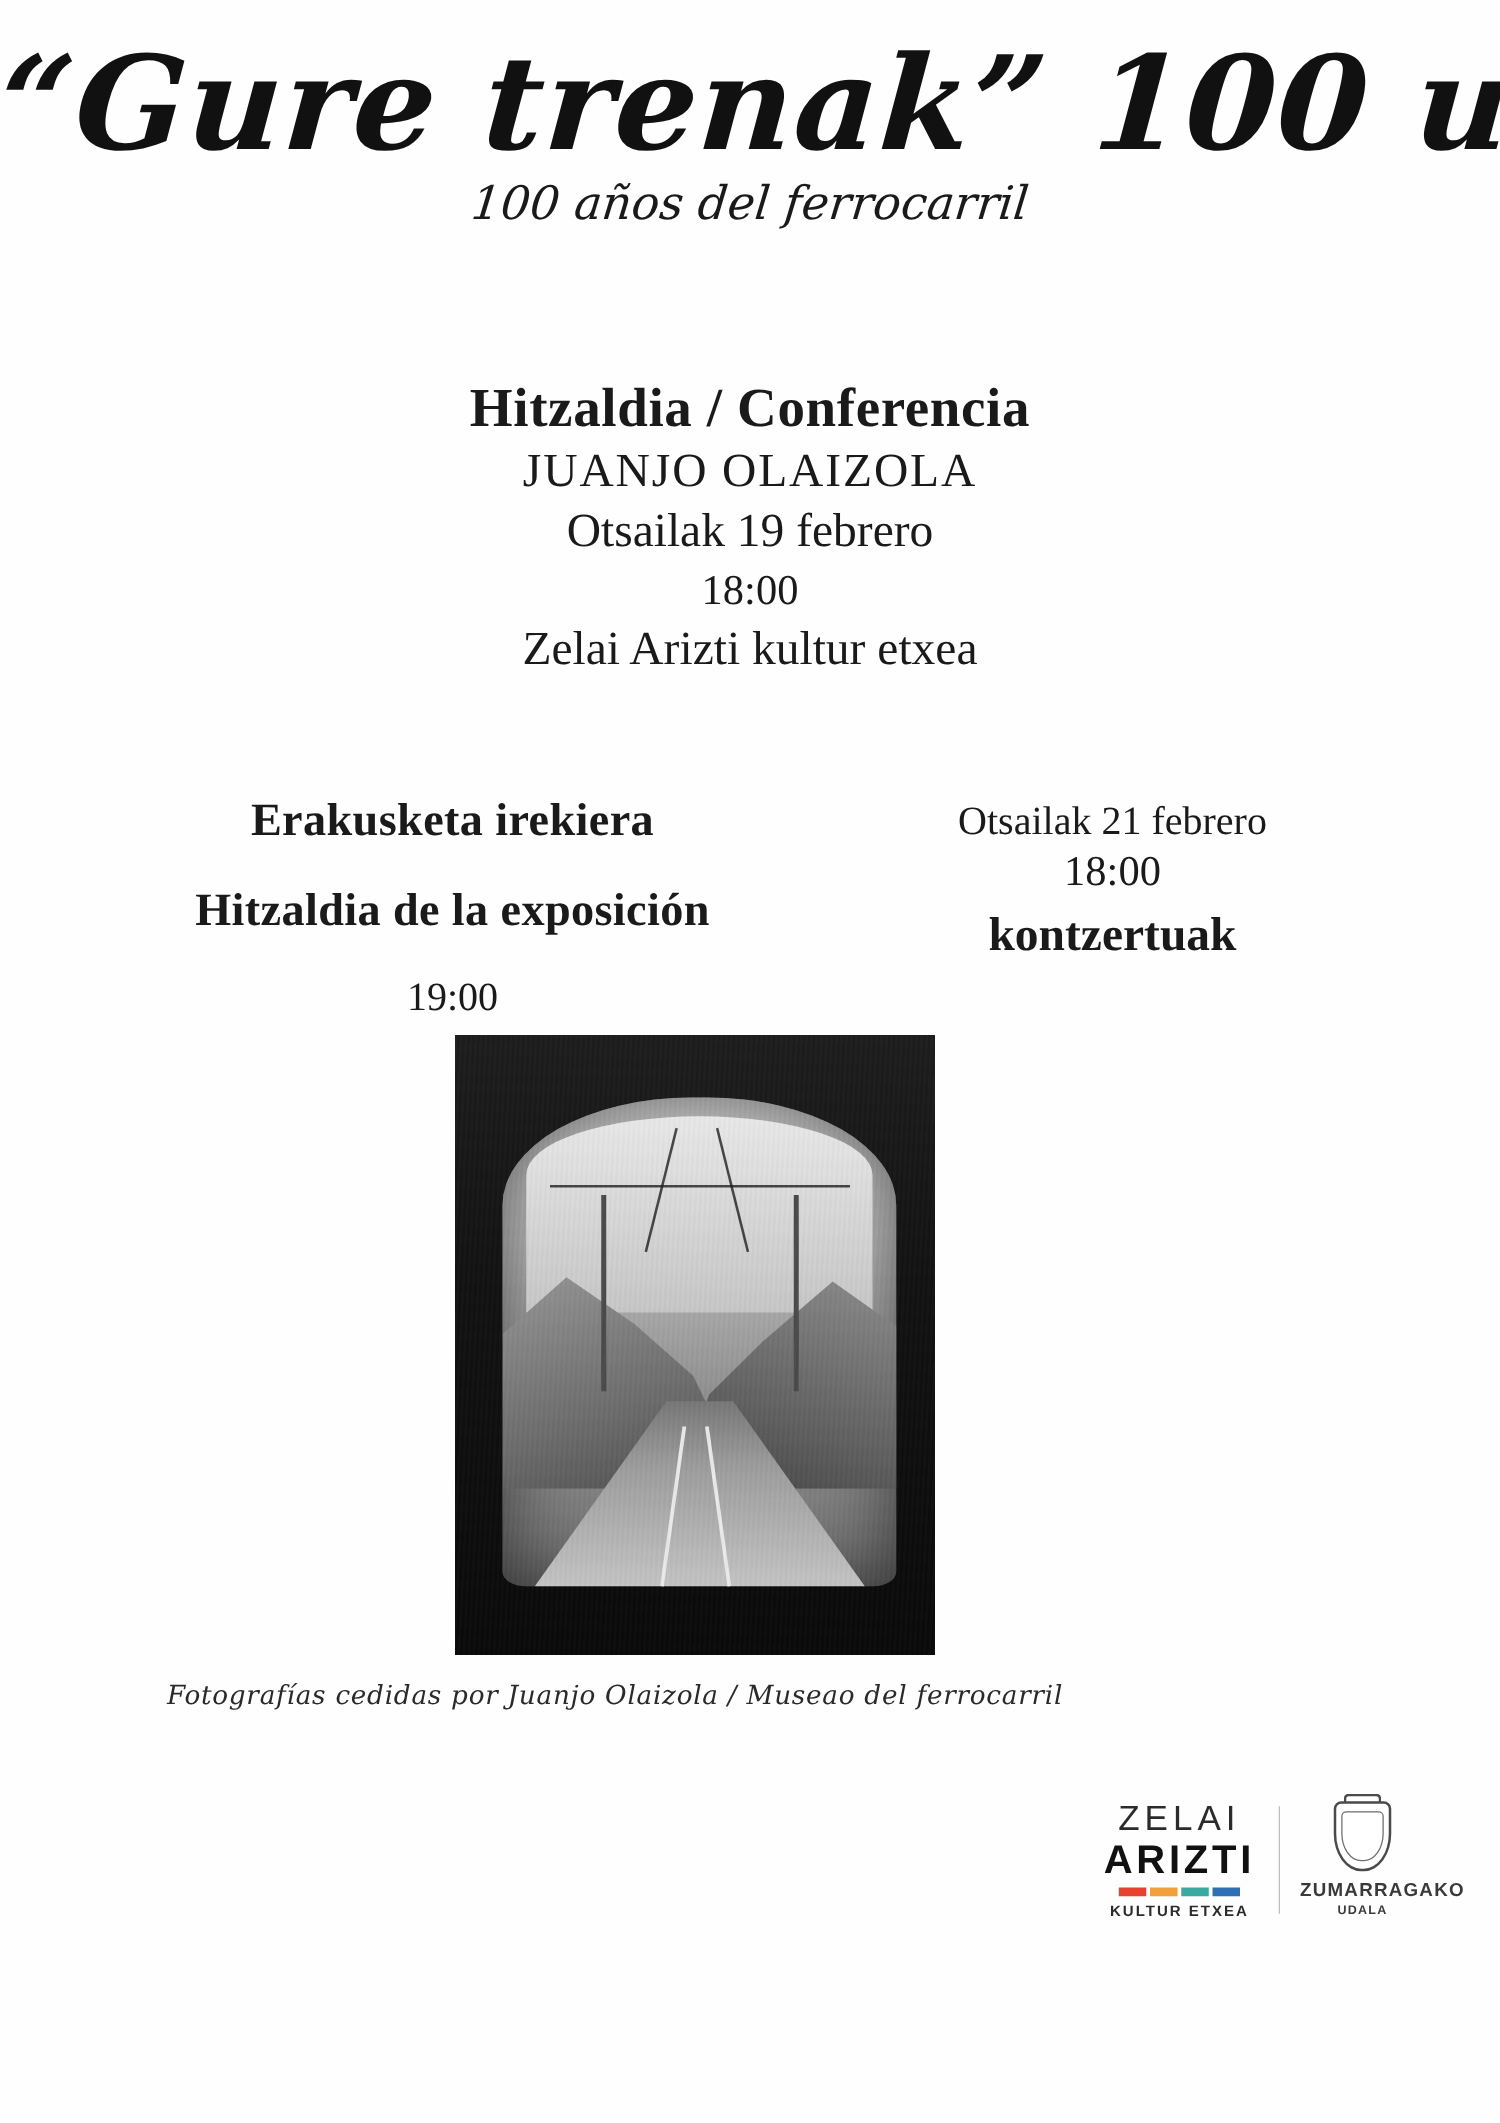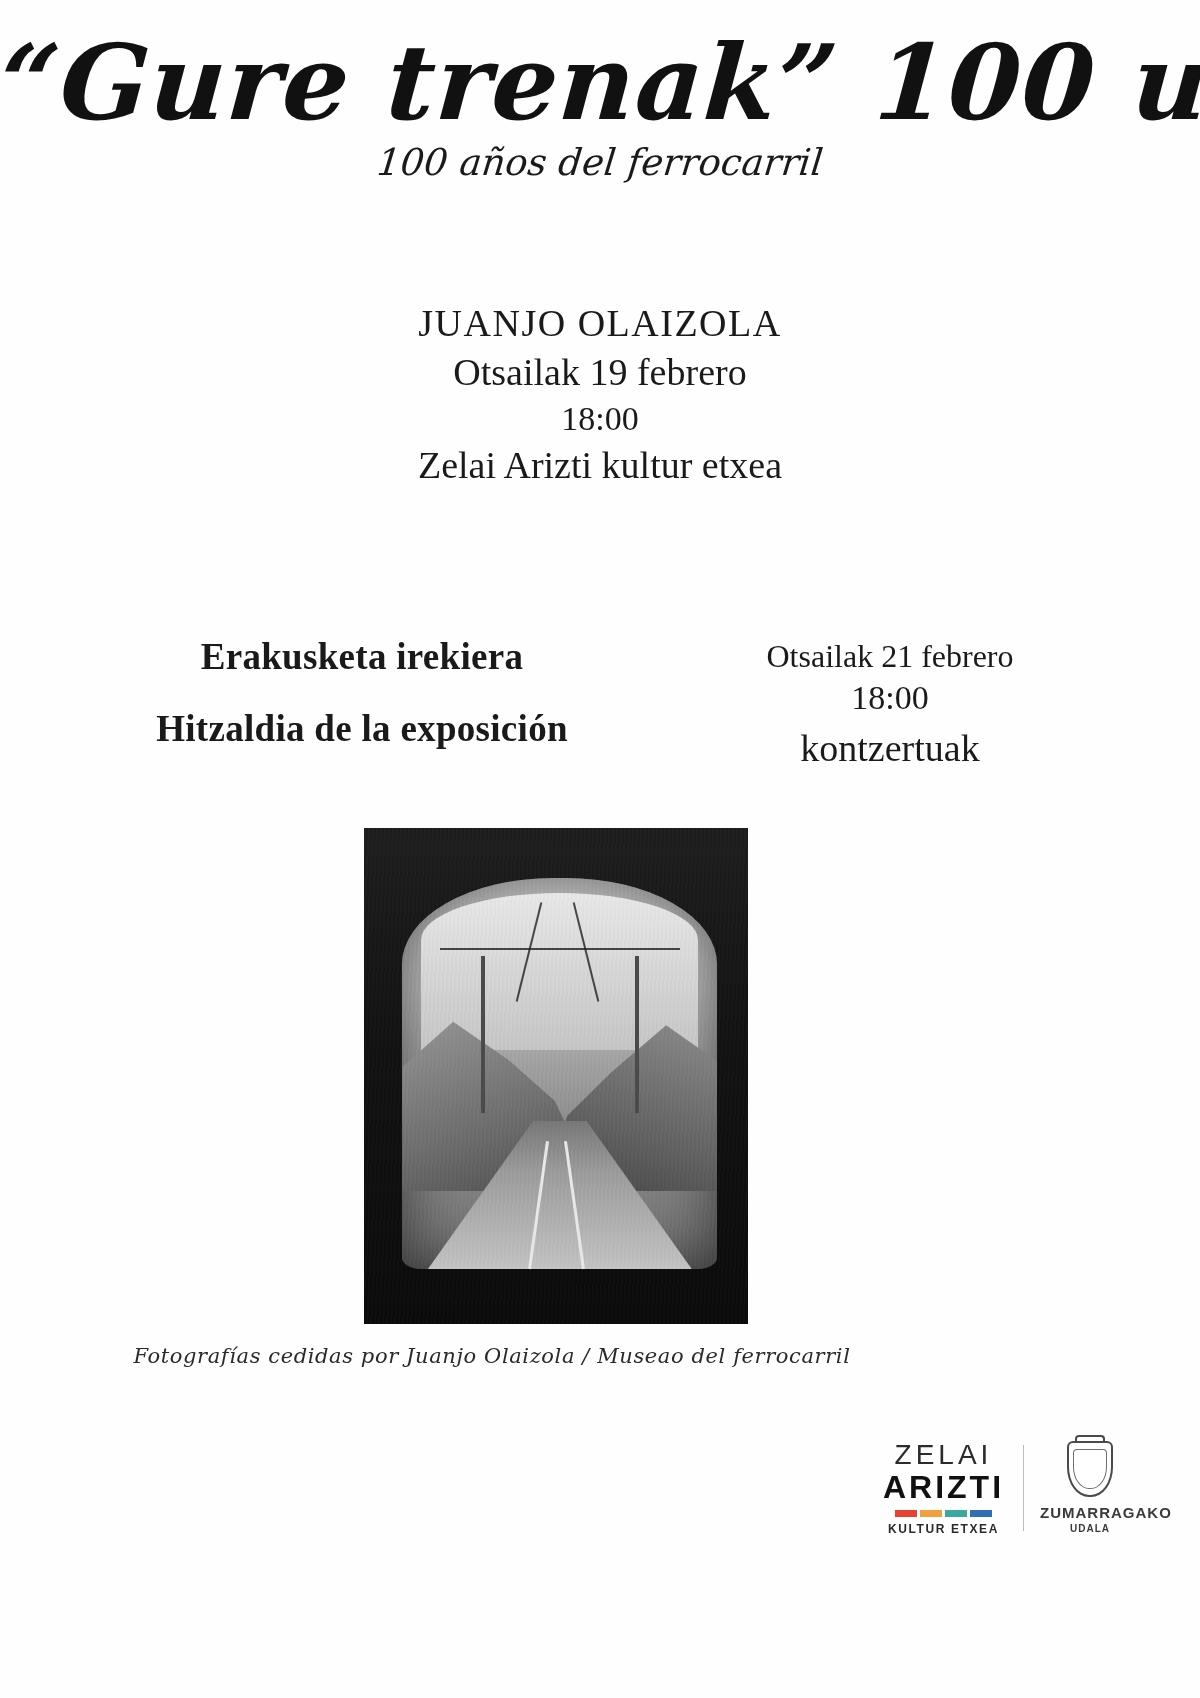--- a/index.html
+++ b/index.html
@@ -136,21 +136,21 @@
     font-size: 32px;
     line-height: 1.25;
   }
   .exh-hour {
     font-family: "Liberation Serif", serif;
     font-size: 34px;
     line-height: 1.3;
   }
   .exh-concert {
     font-family: "Liberation Serif", serif;
-    font-weight: 400;
+    font-weight: 700;
     font-size: 38px;
     line-height: 1.3;
     margin-top: 4px;
   }
 
   
   .photo-wrap {
     position: absolute;
     top: 828px;
     left: 364px;
@@ -387,30 +387,32 @@
 <body>
 
 <div class="poster">
 
   <div class="title-block">
     <div class="main-title">“Gure trenak” 100 urte</div>
     <div class="subtitle">100 años del ferrocarril</div>
   </div>
 
   <div class="conference">
+    <div class="conf-heading">Hitzaldia / Conferencia</div>
     <div class="conf-speaker">JUANJO OLAIZOLA</div>
     <div class="conf-date">Otsailak 19 febrero</div>
     <div class="conf-time">18:00</div>
     <div class="conf-venue">Zelai Arizti kultur etxea</div>
   </div>
 
   <div class="exhibition">
     <div class="exh-left">
       <div class="exh-line1">Erakusketa irekiera</div>
       <div class="exh-line2">Hitzaldia de la exposición</div>
+      <div class="exh-time">19:00</div>
     </div>
     <div class="exh-right">
       <div class="exh-date">Otsailak 21 febrero</div>
       <div class="exh-hour">18:00</div>
       <div class="exh-concert">kontzertuak</div>
     </div>
   </div>
 
   <div class="photo-wrap">
     <div class="photo">

